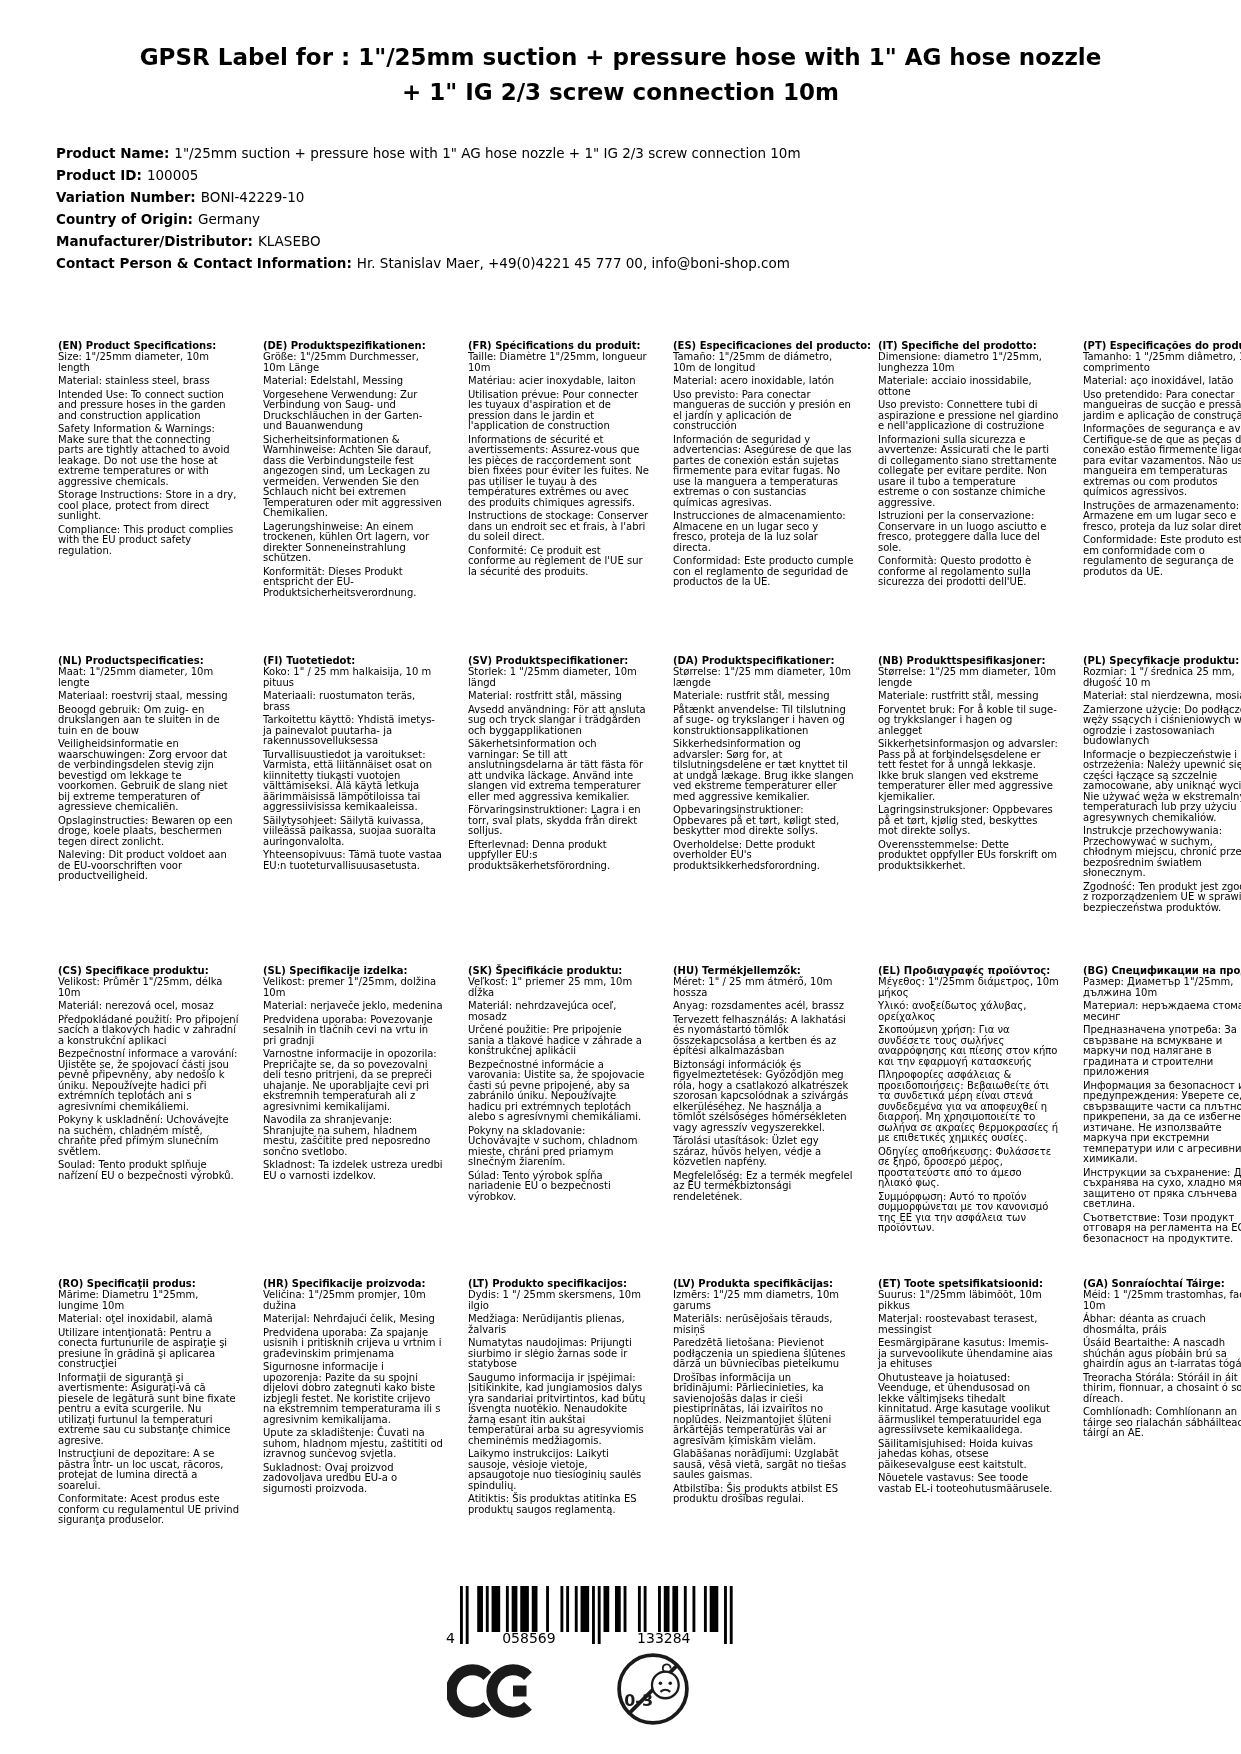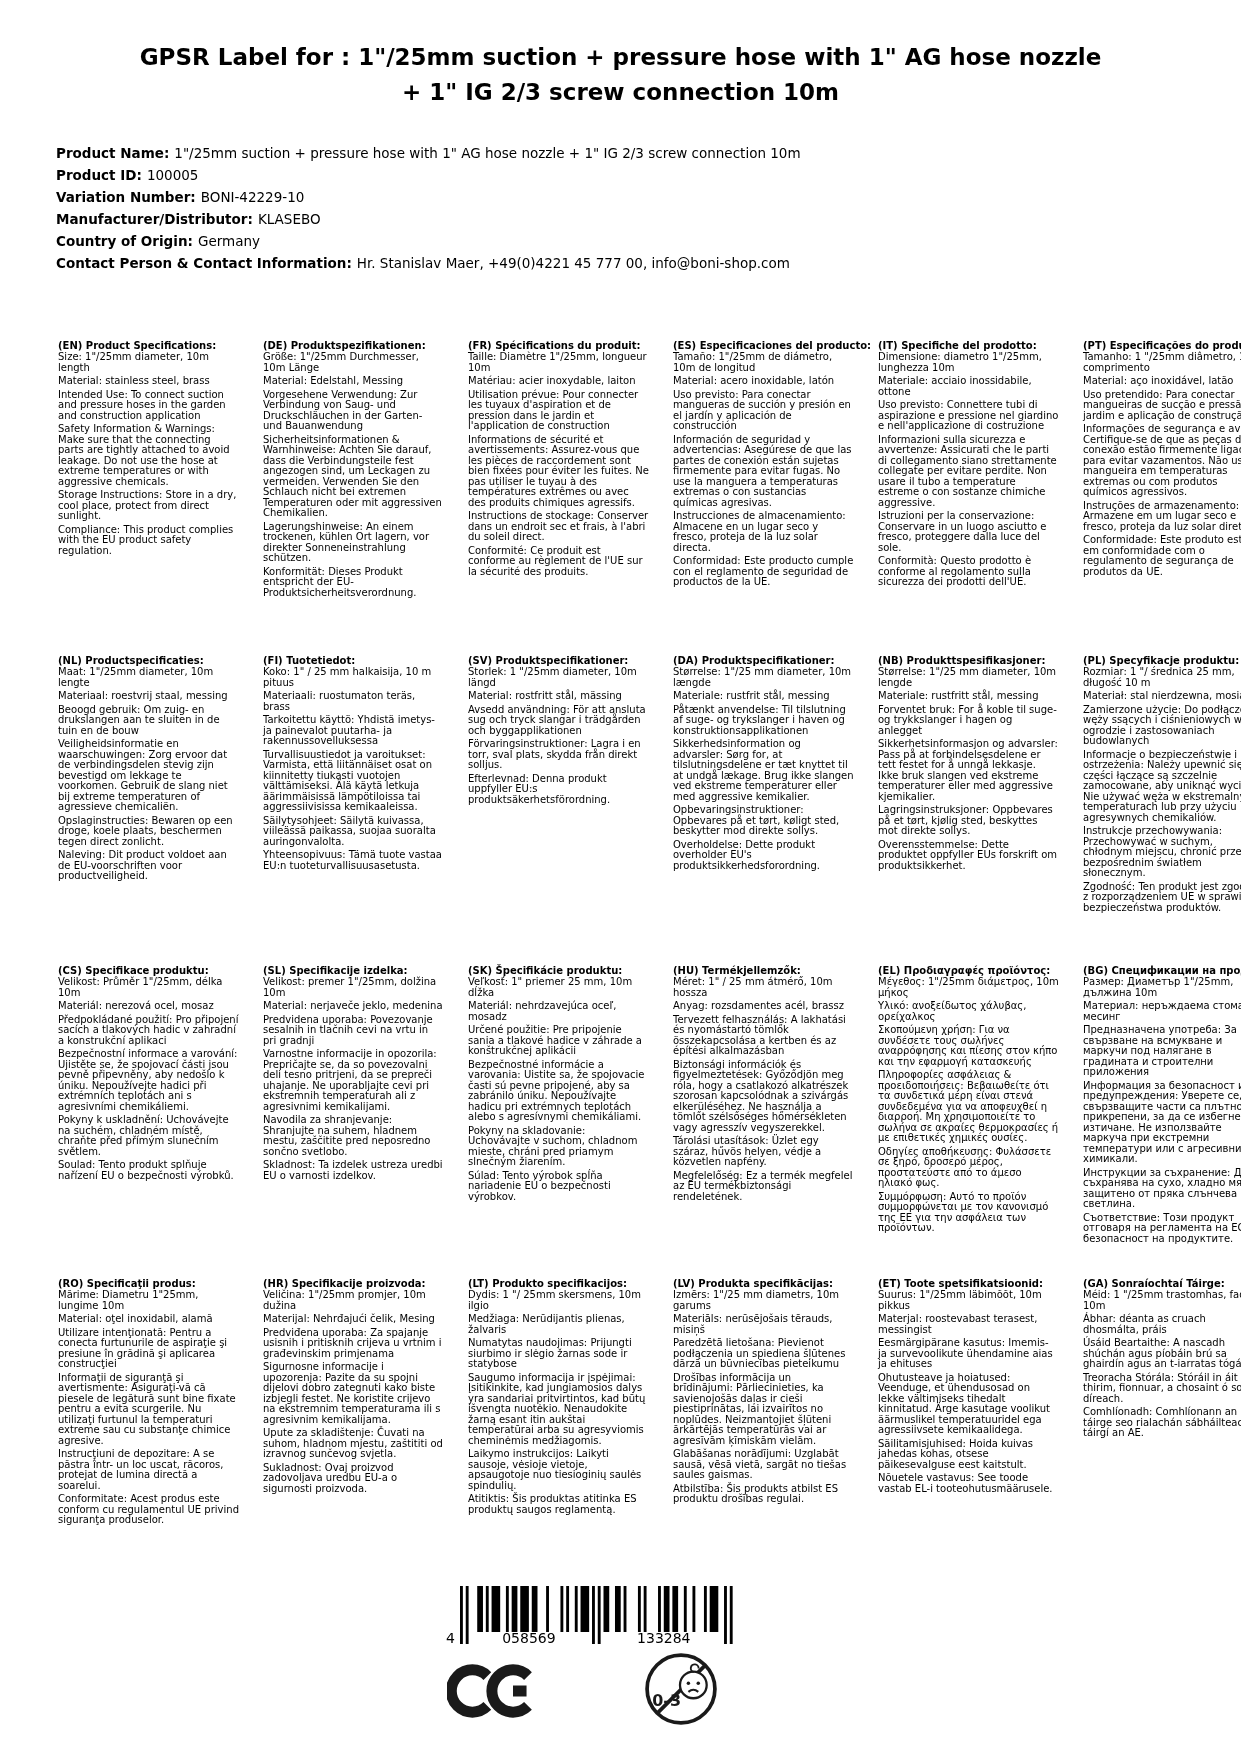--- a/index.html
+++ b/index.html
@@ -9,36 +9,36 @@
          text-align:center;font-size:23px;line-height:35px;font-weight:bold}
   .info{position:absolute;top:142px;left:56px;font-size:13.5px;line-height:22px}
   .info-row .lbl{font-weight:bold;margin-right:5px}
   .grid{position:absolute;top:340px;left:58px;display:grid;grid-template-columns:repeat(6,181px);
         grid-template-rows:315px 310px 313px auto;column-gap:24px}
   .block{font-size:10px;line-height:10.5px}
   .block h3{font-size:10px;line-height:11px;margin:0 0 1px 0;white-space:nowrap;font-weight:bold}
   .block p{margin:0 0 3px 0;overflow-wrap:break-word}
   .barcode{position:absolute;top:1586px;left:440px}
   .ce{position:absolute;top:1662px;left:447px}
-  .age{position:absolute;top:1652px;left:644px}
+  .age{position:absolute;top:1652px;left:616px}
   svg text{font-family:"DejaVu Sans","Liberation Sans",sans-serif}
 </style>
 </head>
 <body>
 
 <div class="page">
 
   <h1 class="title">GPSR Label for : 1"/25mm suction + pressure hose with 1" AG hose nozzle + 1" IG 2/3 screw connection 10m</h1>
 
   <div class="info">
       <div class="info-row"><span class="lbl">Product Name:</span><span>1"/25mm suction + pressure hose with 1" AG hose nozzle + 1" IG 2/3 screw connection 10m</span></div>
       <div class="info-row"><span class="lbl">Product ID:</span><span>100005</span></div>
       <div class="info-row"><span class="lbl">Variation Number:</span><span>BONI-42229-10</span></div>
+      <div class="info-row"><span class="lbl">Country of Origin:</span><span>Germany</span></div>
       <div class="info-row"><span class="lbl">Manufacturer/Distributor:</span><span>KLASEBO</span></div>
-      <div class="info-row"><span class="lbl">Country of Origin:</span><span>Germany</span></div>
       <div class="info-row"><span class="lbl">Contact Person &amp; Contact Information:</span><span>Hr. Stanislav Maer, +49(0)4221 45 777 00, info@boni-shop.com</span></div>
     </div>
 
   <div class="grid">
       <section class="block">
         <h3>(EN) Product Specifications:</h3>
         <p>Size: 1"/25mm diameter, 10m length</p>
         <p>Material: stainless steel, brass</p>
         <p>Intended Use: To connect suction and pressure hoses in the garden and construction application</p>
         <p>Safety Information &amp; Warnings: Make sure that the connecting parts are tightly attached to avoid leakage. Do not use the hose at extreme temperatures or with aggressive chemicals.</p>
@@ -106,20 +106,21 @@
         <p>Tarkoitettu käyttö: Yhdistä imetys- ja painevalot puutarha- ja rakennussovelluksessa</p>
         <p>Turvallisuustiedot ja varoitukset: Varmista, että liitännäiset osat on kiinnitetty tiukasti vuotojen välttämiseksi. Älä käytä letkuja äärimmäisissä lämpötiloissa tai aggressiivisissa kemikaaleissa.</p>
         <p>Säilytysohjeet: Säilytä kuivassa, viileässä paikassa, suojaa suoralta auringonvalolta.</p>
         <p>Yhteensopivuus: Tämä tuote vastaa EU:n tuoteturvallisuusasetusta.</p>
       </section>
       <section class="block">
         <h3>(SV) Produktspecifikationer:</h3>
         <p>Storlek: 1 "/25mm diameter, 10m längd</p>
         <p>Material: rostfritt stål, mässing</p>
         <p>Avsedd användning: För att ansluta sug och tryck slangar i trädgården och byggapplikationen</p>
+        <p>Säkerhetsinformation och varningar: Se till att anslutningsdelarna är tätt fästa för att undvika läckage. Använd inte slangen vid extrema temperaturer eller med aggressiva kemikalier.</p>
         <p>Förvaringsinstruktioner: Lagra i en torr, sval plats, skydda från direkt solljus.</p>
         <p>Efterlevnad: Denna produkt uppfyller EU:s produktsäkerhetsförordning.</p>
       </section>
       <section class="block">
         <h3>(DA) Produktspecifikationer:</h3>
         <p>Størrelse: 1"/25 mm diameter, 10m længde</p>
         <p>Materiale: rustfrit stål, messing</p>
         <p>Påtænkt anvendelse: Til tilslutning af suge- og trykslanger i haven og konstruktionsapplikationen</p>
         <p>Sikkerhedsinformation og advarsler: Sørg for, at tilslutningsdelene er tæt knyttet til at undgå lækage. Brug ikke slangen ved ekstreme temperaturer eller med aggressive kemikalier.</p>
         <p>Opbevaringsinstruktioner: Opbevares på et tørt, køligt sted, beskytter mod direkte sollys.</p>

